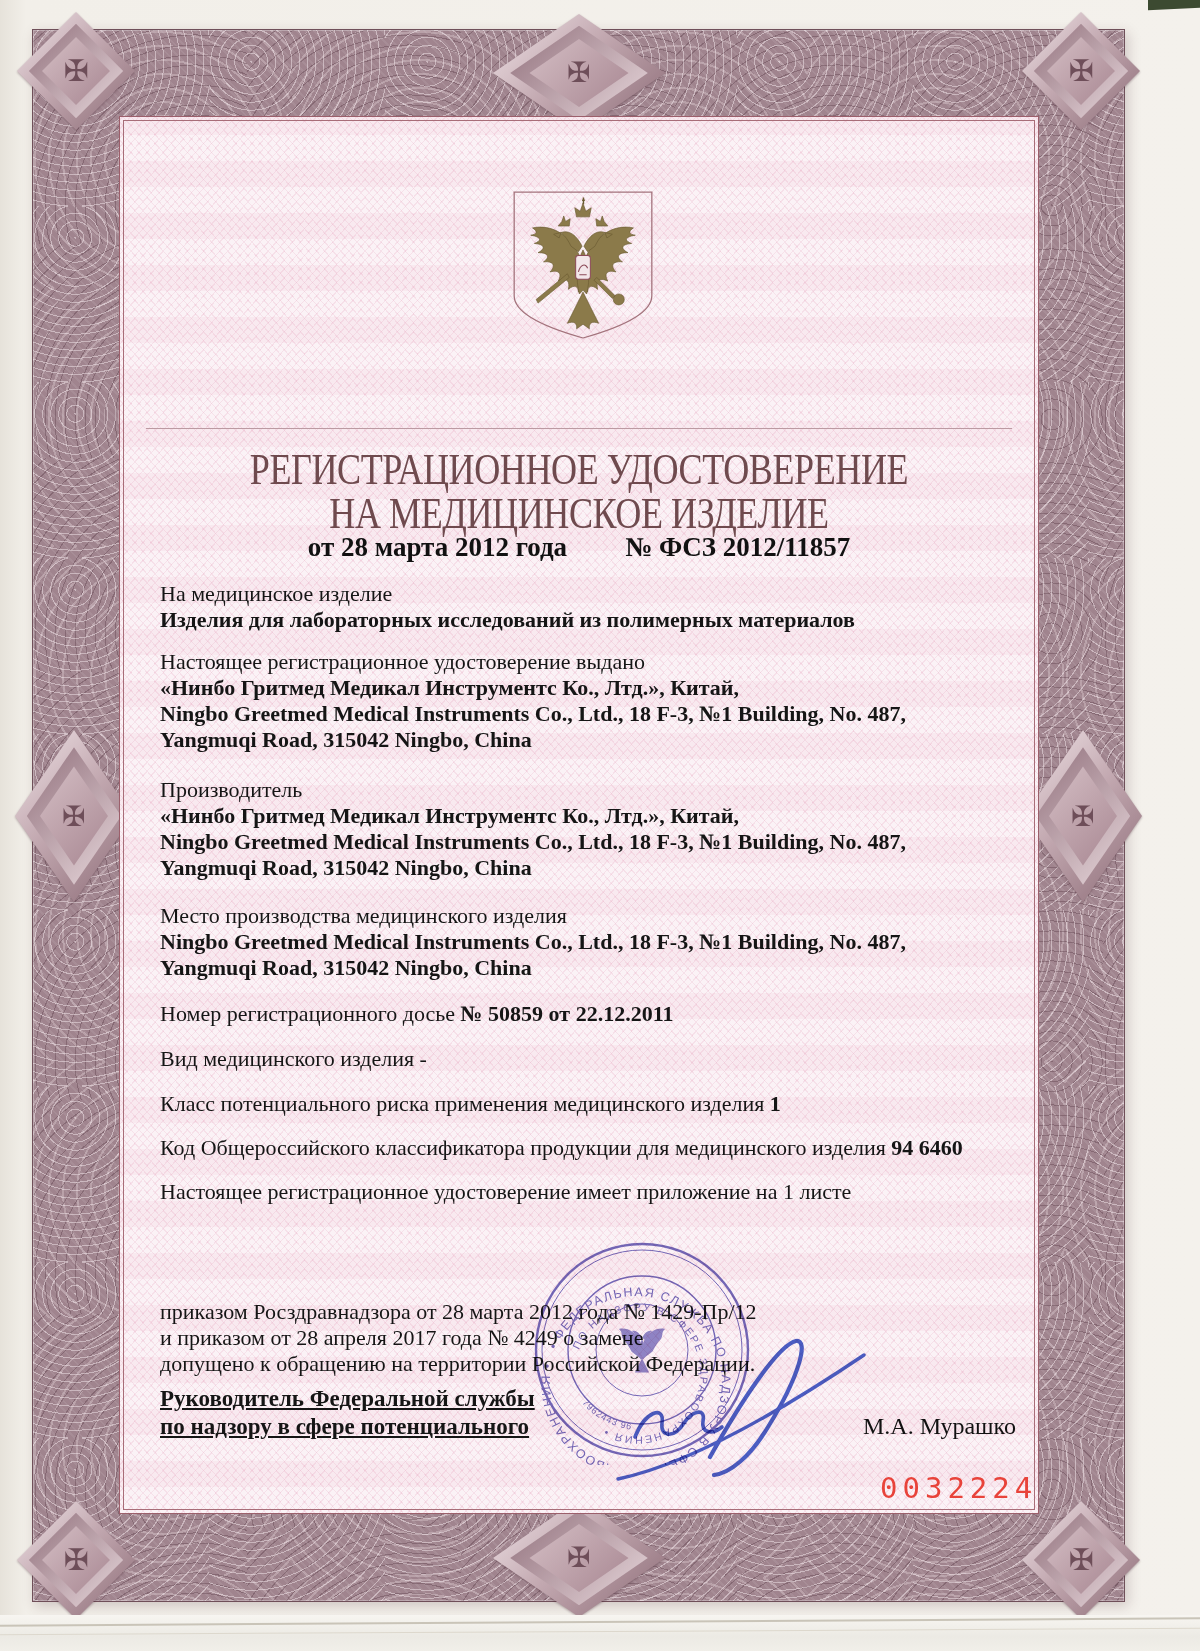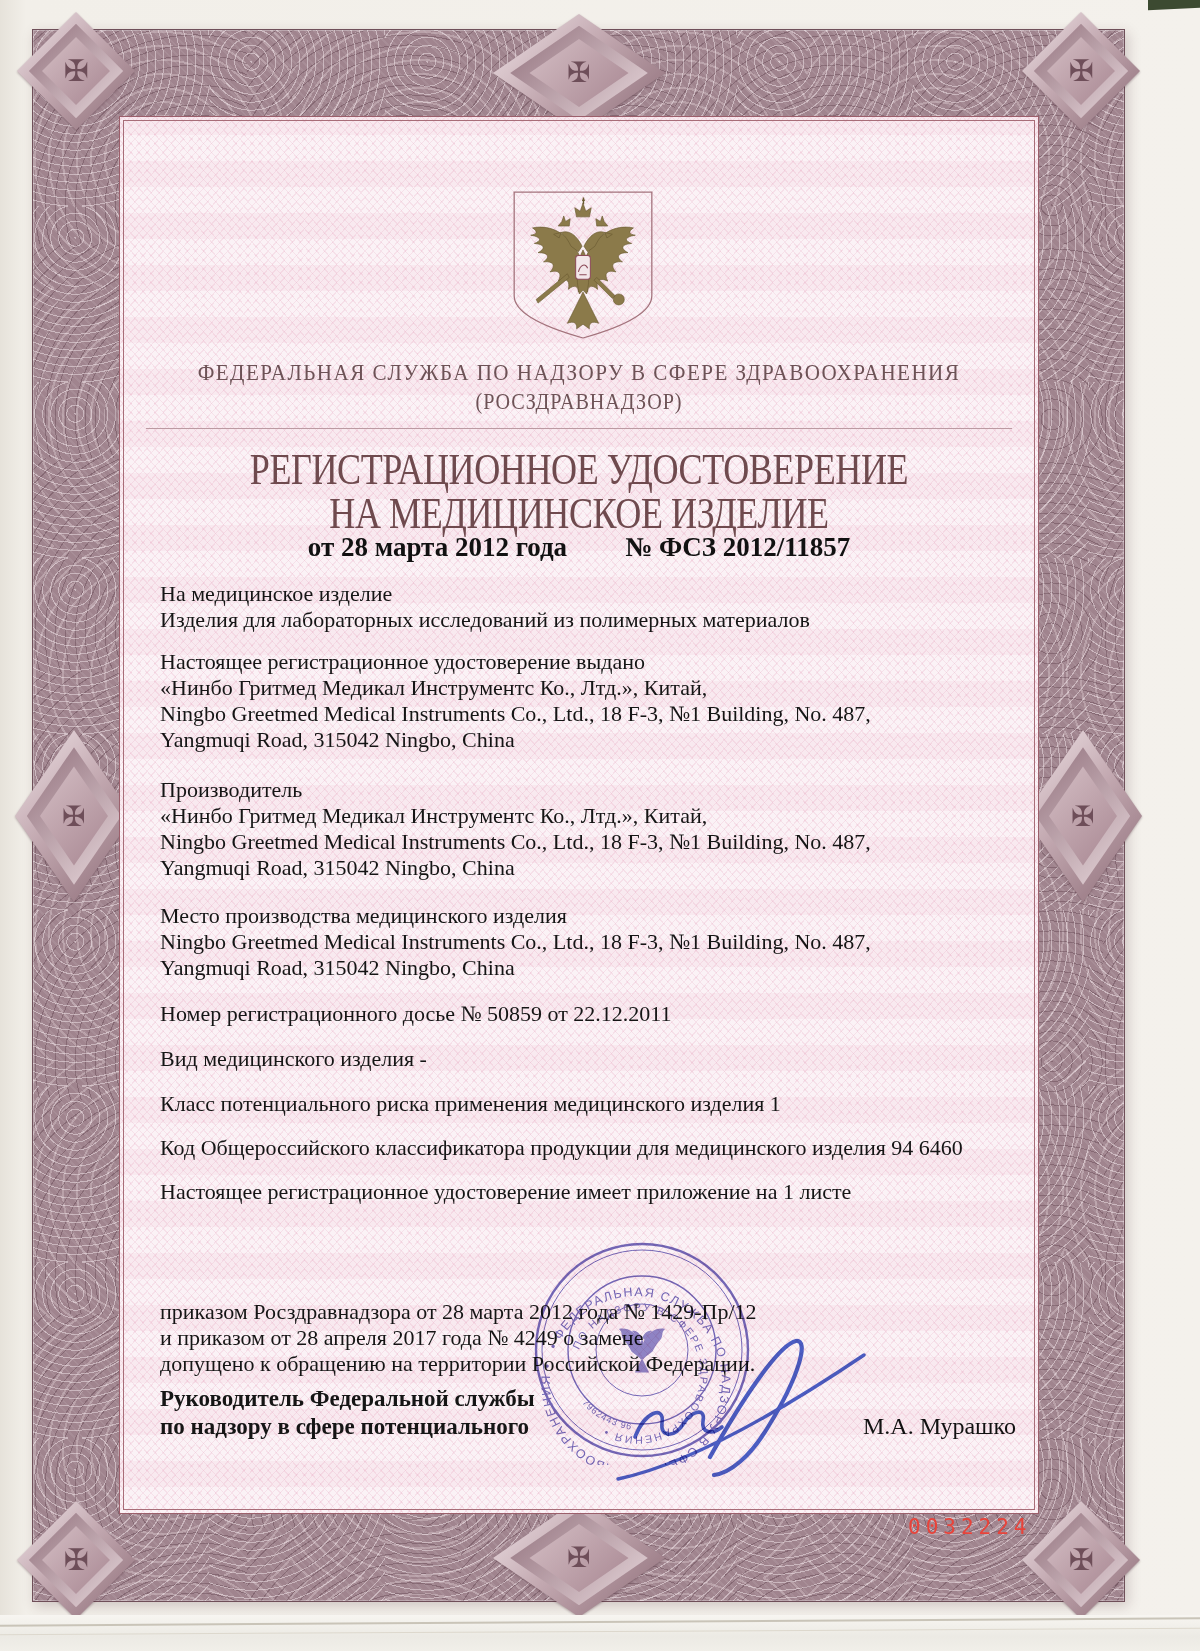--- a/index.html
+++ b/index.html
@@ -55,25 +55,25 @@
   .agency .l1{font-size:22px;letter-spacing:1.5px;transform:scale(.96,1.08);}
   .agency .l2{font-size:21px;letter-spacing:1px;margin-top:4px;transform:scale(.96,1.08);}
   .rule{position:absolute;left:26px;right:26px;top:311px;height:1px;background:#bb9aa2;}
   .title{position:absolute;left:0;right:0;top:330px;text-align:center;color:#6f4a4e;font-weight:normal;}
   .title .tl{font-size:41px;line-height:44px;transform:scale(.88,1.06);letter-spacing:-.5px;}
   .dateline{position:absolute;left:0;right:0;top:415px;display:flex;justify-content:center;gap:58px;
     font-size:27px;font-weight:bold;color:#111;}
 
   
   .para{position:absolute;left:40px;right:36px;margin:0;font-size:22px;line-height:26px;color:#151515;}
-  .para .b, .para b{font-weight:normal;margin-top:8px;}
-  .sig-title{font-weight:bold;font-size:23px;line-height:28px;}
+  .para .b, .para b{font-weight:bold;margin-top:8px;}
+  .sig-title{font-weight:bold;font-size:23px;line-height:28px;text-decoration:underline;}
   .sig-name{position:absolute;top:1296px;right:22px;font-weight:normal;font-size:24px;color:#111;}
-  .serial{position:absolute;left:788px;top:1354px;font-family:"DejaVu Sans Mono",monospace;
-    font-size:21px;letter-spacing:5px;color:#e8433a;margin-top:44px;}
+  .serial{position:absolute;left:760px;top:1354px;font-family:"DejaVu Sans Mono",monospace;
+    font-size:29px;letter-spacing:5px;color:#e8433a;}
 
   
   .stamp{position:absolute;left:407px;top:1118px;mix-blend-mode:multiply;opacity:.85;}
   .signature{position:absolute;left:490px;top:1198px;mix-blend-mode:multiply;}
 </style>
 </head>
 <body>
 
 <div class="certificate">
 
@@ -169,24 +169,20 @@
           <path d="M85 66 C92 80 93 98 89 114 L85 110 L81 114 C77 98 78 80 85 66 Z"></path>
           <path d="M85 112 L68 146 C75 143 79 146 78 152 L85 147 L92 152 C91 146 95 143 102 146 Z"></path>
           <path d="M70 96 L36 124 L34 120 L68 92 Z"></path>
           <circle cx="124" cy="120" r="6"></circle>
           <path d="M100 96 L120 116 L117 119 L97 99 Z"></path>
         </g>
         <rect x="77" y="72" width="16" height="26" rx="3" fill="#f3e7ea" stroke="#8c4a58" stroke-width="1.1"></rect>
         <path d="M80 90 C82 82 88 80 90 86 M81 93 L89 93" stroke="#8c4a58" stroke-width="1.2" fill="none"></path>
       </svg>
 
-      <div class="agency">
-        <div class="l1">ФЕДЕРАЛЬНАЯ СЛУЖБА ПО НАДЗОРУ В СФЕРЕ ЗДРАВООХРАНЕНИЯ</div>
-        <div class="l2">(РОСЗДРАВНАДЗОР)</div>
-      </div>
       <div class="rule"></div>
 
       <div class="title">
         <div class="tl">РЕГИСТРАЦИОННОЕ УДОСТОВЕРЕНИЕ</div>
         <div class="tl">НА МЕДИЦИНСКОЕ ИЗДЕЛИЕ</div>
       </div>
       <div class="dateline">
         <span>от 28 марта 2012 года</span>
         <span>№  ФСЗ 2012/11857</span>
       </div>

